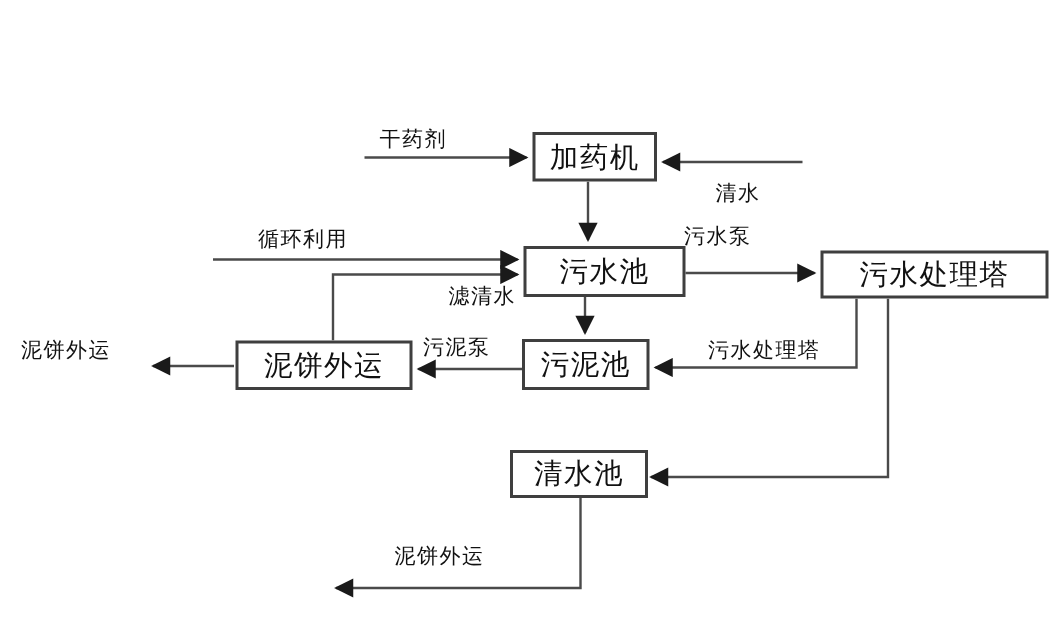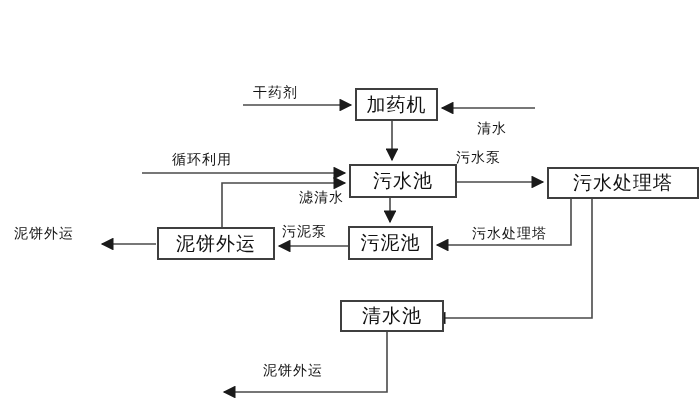--- a/index.html
+++ b/index.html
@@ -75,21 +75,21 @@
       <polyline points="156,244 102,244" class="edge-line" stroke="#4a4a4a" marker-end="url(#arrowhead)"></polyline>
       <polyline points="592,199 592,318 434,318" class="edge-line" stroke="#4a4a4a" marker-end="url(#arrowhead)"></polyline>
       <polyline points="387,332 387,392 224,392" class="edge-line" stroke="#4a4a4a" marker-end="url(#arrowhead)"></polyline>
     </svg>
   <div id="node-layer">
       <div class="node" style="left: 355px; top: 88px; width: 83px; height: 33px; border-color: rgb(63, 63, 63);">加药机</div>
       <div class="node" style="left: 349px; top: 164px; width: 108px; height: 34px; border-color: rgb(63, 63, 63);">污水池</div>
       <div class="node" style="left: 547px; top: 167px; width: 152px; height: 32px; border-color: rgb(63, 63, 63);">污水处理塔</div>
       <div class="node" style="left: 348px; top: 226px; width: 85px; height: 34px; border-color: rgb(63, 63, 63);">污泥池</div>
       <div class="node" style="left: 157px; top: 227px; width: 118px; height: 33px; border-color: rgb(63, 63, 63);">泥饼外运</div>
-      <div class="node" style="left: 340px; top: 300px; width: 104px; height: 32px; border-color: rgb(63, 63, 63);">清水池</div>
+      <div class="node" style="left: 340px; top: 300px; width: 92px; height: 32px; border-color: rgb(63, 63, 63);">清水池</div>
       <div class="edge-label" style="left: 253px; top: 84px;">干药剂</div>
       <div class="edge-label" style="left: 477px; top: 84px; margin-top: 36px;">清水</div>
       <div class="edge-label" style="left: 172px; top: 151px;">循环利用</div>
       <div class="edge-label" style="left: 259px; top: 189px; margin-left: 40px;">滤清水</div>
       <div class="edge-label" style="left: 456px; top: 149px;">污水泵</div>
       <div class="edge-label" style="left: 472px; top: 225px;">污水处理塔</div>
       <div class="edge-label" style="left: 282px; top: 223px;">污泥泵</div>
       <div class="edge-label" style="left: 14px; top: 225px; text-align: right;">泥饼外运</div>
       <div class="edge-label" style="left: 263px; top: 362px;">泥饼外运</div>
     </div>

